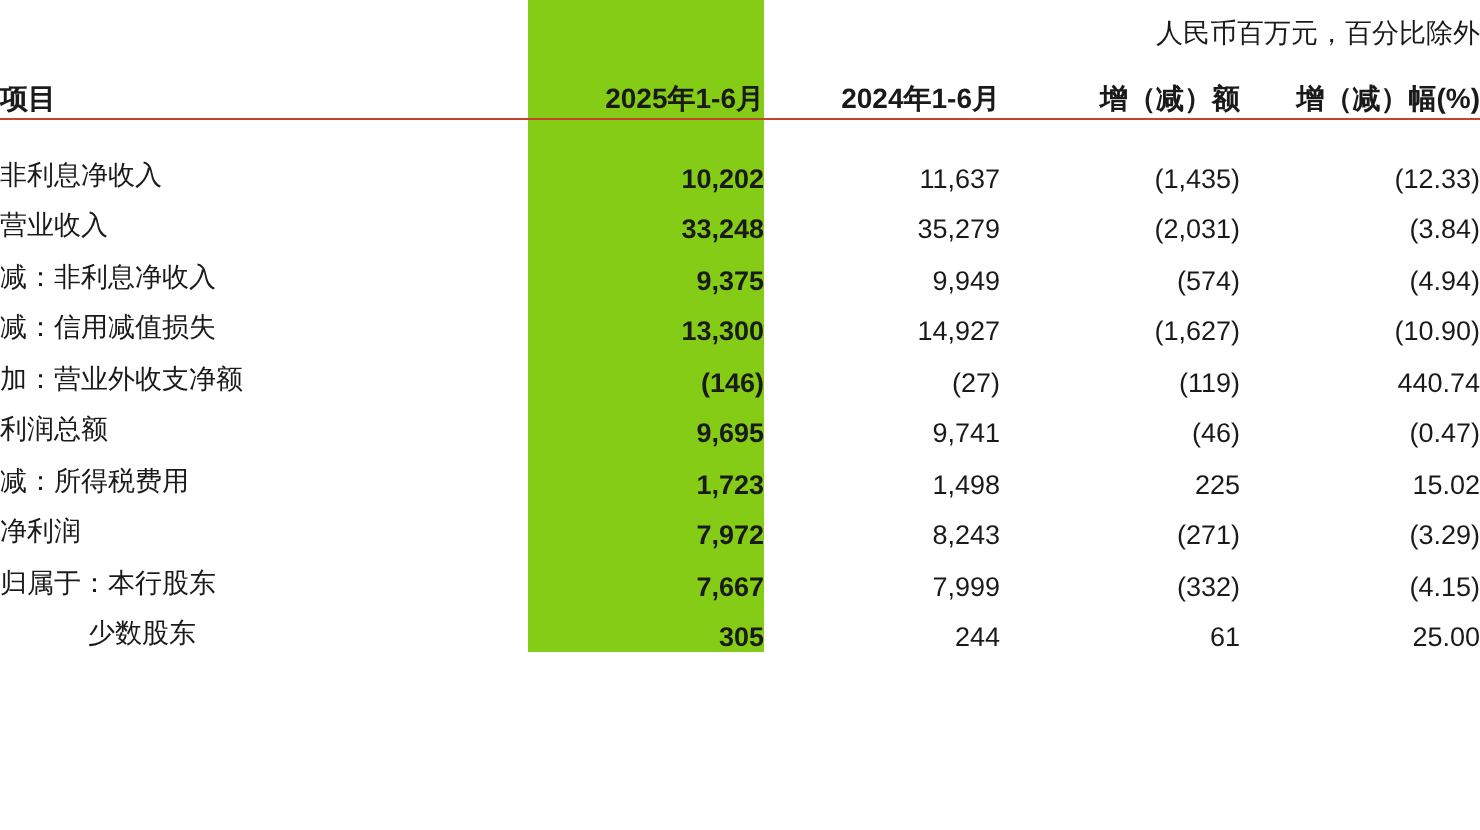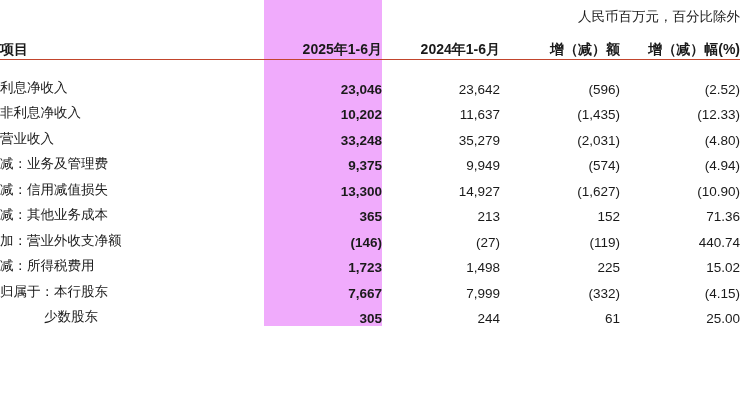--- a/index.html
+++ b/index.html
@@ -56,21 +56,21 @@
   .hdr-item {
     text-align: left;
     padding-left: 16px;
   }
   .hdr-num {
     text-align: right;
     padding-right: 10px;
     white-space: nowrap;
   }
   .hl {
-    background: #f0abfc;
+    background: #84cc16;
   }
   .rule-top td {
     border-top: 1.6px solid #c2452d;
     height: 0;
     font-size: 0;
     line-height: 0;
   }
   .spacer-row td { height: 11px; font-size: 0; line-height: 0; }
   .data-row td {
     height: 25.5px;
@@ -125,76 +125,76 @@
       </tr>
       <tr class="spacer-row">
         <td></td>
         <td class="hl"></td>
         <td></td>
         <td></td>
         <td></td>
       </tr>
 
       <tr class="data-row">
-        <td class="cell-item">利息净收入</td>
-        <td class="cell-num bold hl">23,046</td>
-        <td class="cell-num">23,642</td>
-        <td class="cell-num">(596)</td>
-        <td class="cell-num">(2.52)</td>
-      </tr>
-      <tr class="data-row">
         <td class="cell-item">非利息净收入</td>
         <td class="cell-num bold hl">10,202</td>
         <td class="cell-num">11,637</td>
         <td class="cell-num">(1,435)</td>
         <td class="cell-num">(12.33)</td>
       </tr>
       <tr class="data-row">
         <td class="cell-item">营业收入</td>
         <td class="cell-num bold hl">33,248</td>
         <td class="cell-num">35,279</td>
         <td class="cell-num">(2,031)</td>
-        <td class="cell-num">(4.80)</td>
-      </tr>
-      <tr class="data-row">
-        <td class="cell-item">减：业务及管理费</td>
+        <td class="cell-num">(3.84)</td>
+      </tr>
+      <tr class="data-row">
+        <td class="cell-item">减：非利息净收入</td>
         <td class="cell-num bold hl">9,375</td>
         <td class="cell-num">9,949</td>
         <td class="cell-num">(574)</td>
         <td class="cell-num">(4.94)</td>
       </tr>
       <tr class="data-row">
         <td class="cell-item">减：信用减值损失</td>
         <td class="cell-num bold hl">13,300</td>
         <td class="cell-num">14,927</td>
         <td class="cell-num">(1,627)</td>
         <td class="cell-num">(10.90)</td>
       </tr>
       <tr class="data-row">
-        <td class="cell-item">减：其他业务成本</td>
-        <td class="cell-num bold hl">365</td>
-        <td class="cell-num">213</td>
-        <td class="cell-num">152</td>
-        <td class="cell-num">71.36</td>
-      </tr>
-      <tr class="data-row">
         <td class="cell-item">加：营业外收支净额</td>
         <td class="cell-num bold hl">(146)</td>
         <td class="cell-num">(27)</td>
         <td class="cell-num">(119)</td>
         <td class="cell-num">440.74</td>
       </tr>
       <tr class="data-row">
+        <td class="cell-item">利润总额</td>
+        <td class="cell-num bold hl">9,695</td>
+        <td class="cell-num">9,741</td>
+        <td class="cell-num">(46)</td>
+        <td class="cell-num">(0.47)</td>
+      </tr>
+      <tr class="data-row">
         <td class="cell-item">减：所得税费用</td>
         <td class="cell-num bold hl">1,723</td>
         <td class="cell-num">1,498</td>
         <td class="cell-num">225</td>
         <td class="cell-num">15.02</td>
       </tr>
       <tr class="data-row">
+        <td class="cell-item">净利润</td>
+        <td class="cell-num bold hl">7,972</td>
+        <td class="cell-num">8,243</td>
+        <td class="cell-num">(271)</td>
+        <td class="cell-num">(3.29)</td>
+      </tr>
+      <tr class="data-row">
         <td class="cell-item">归属于：本行股东</td>
         <td class="cell-num bold hl">7,667</td>
         <td class="cell-num">7,999</td>
         <td class="cell-num">(332)</td>
         <td class="cell-num">(4.15)</td>
       </tr>
       <tr class="data-row">
         <td class="cell-item indent">少数股东</td>
         <td class="cell-num bold hl">305</td>
         <td class="cell-num">244</td>

